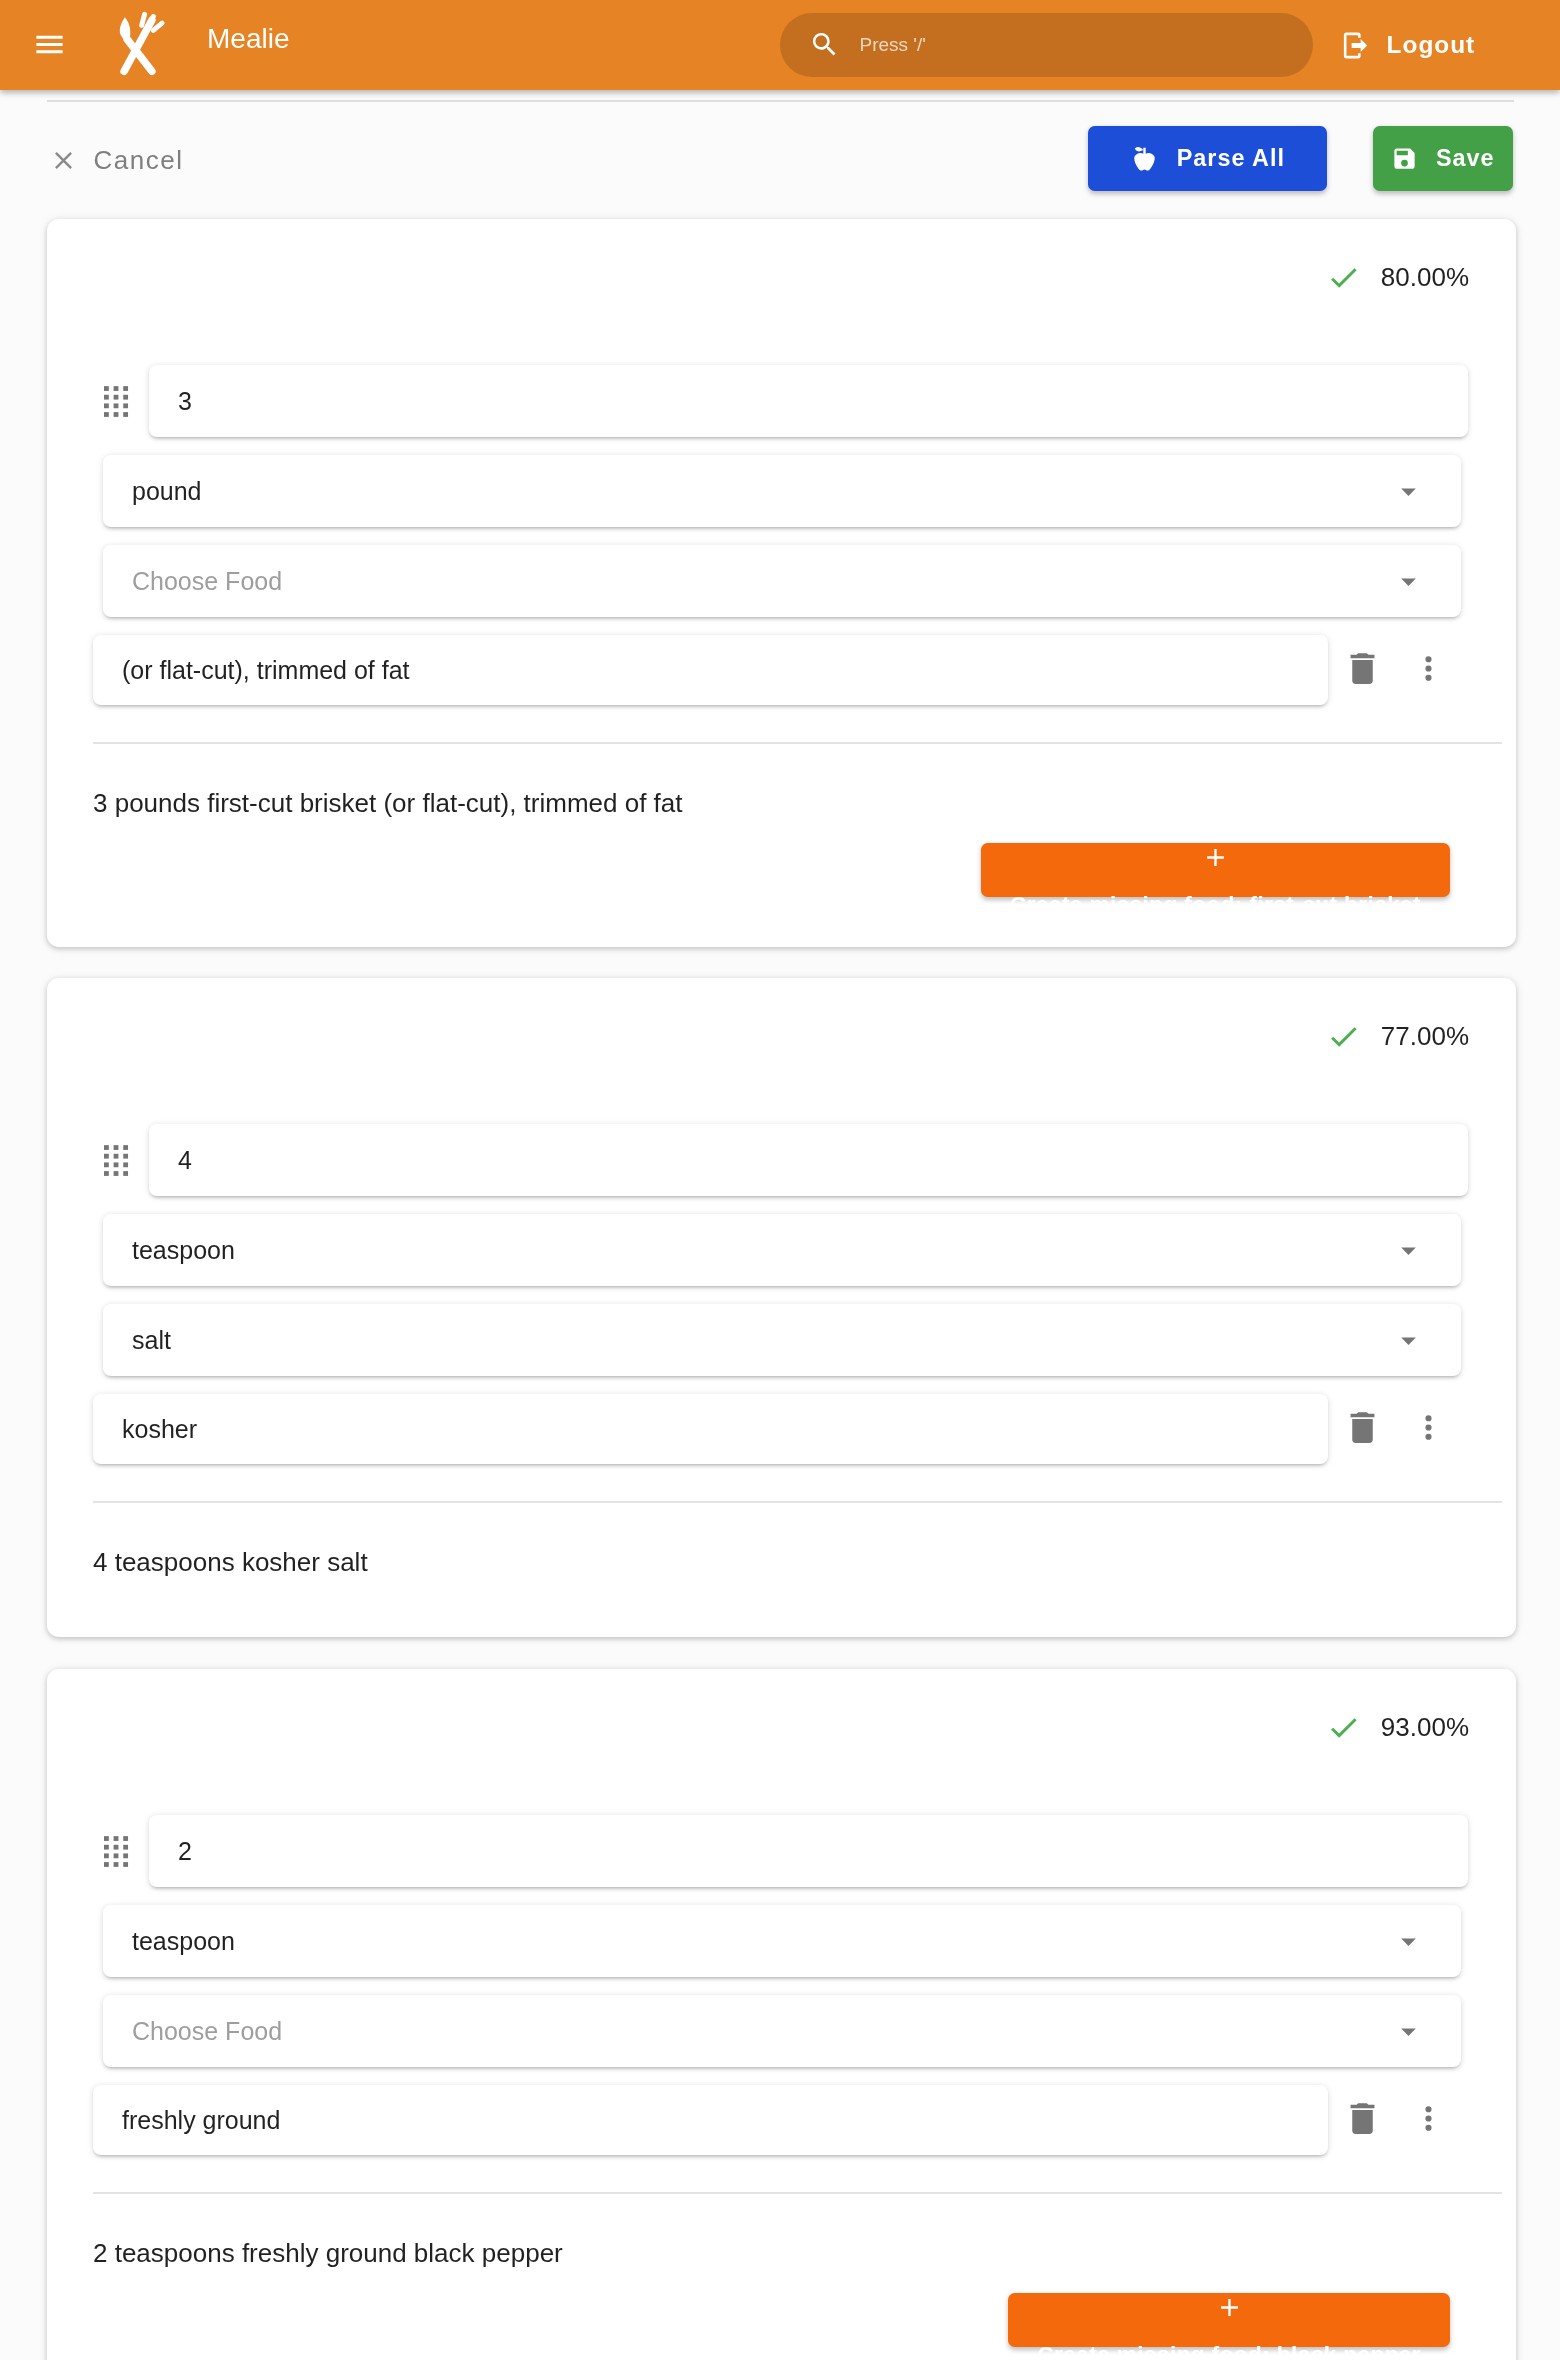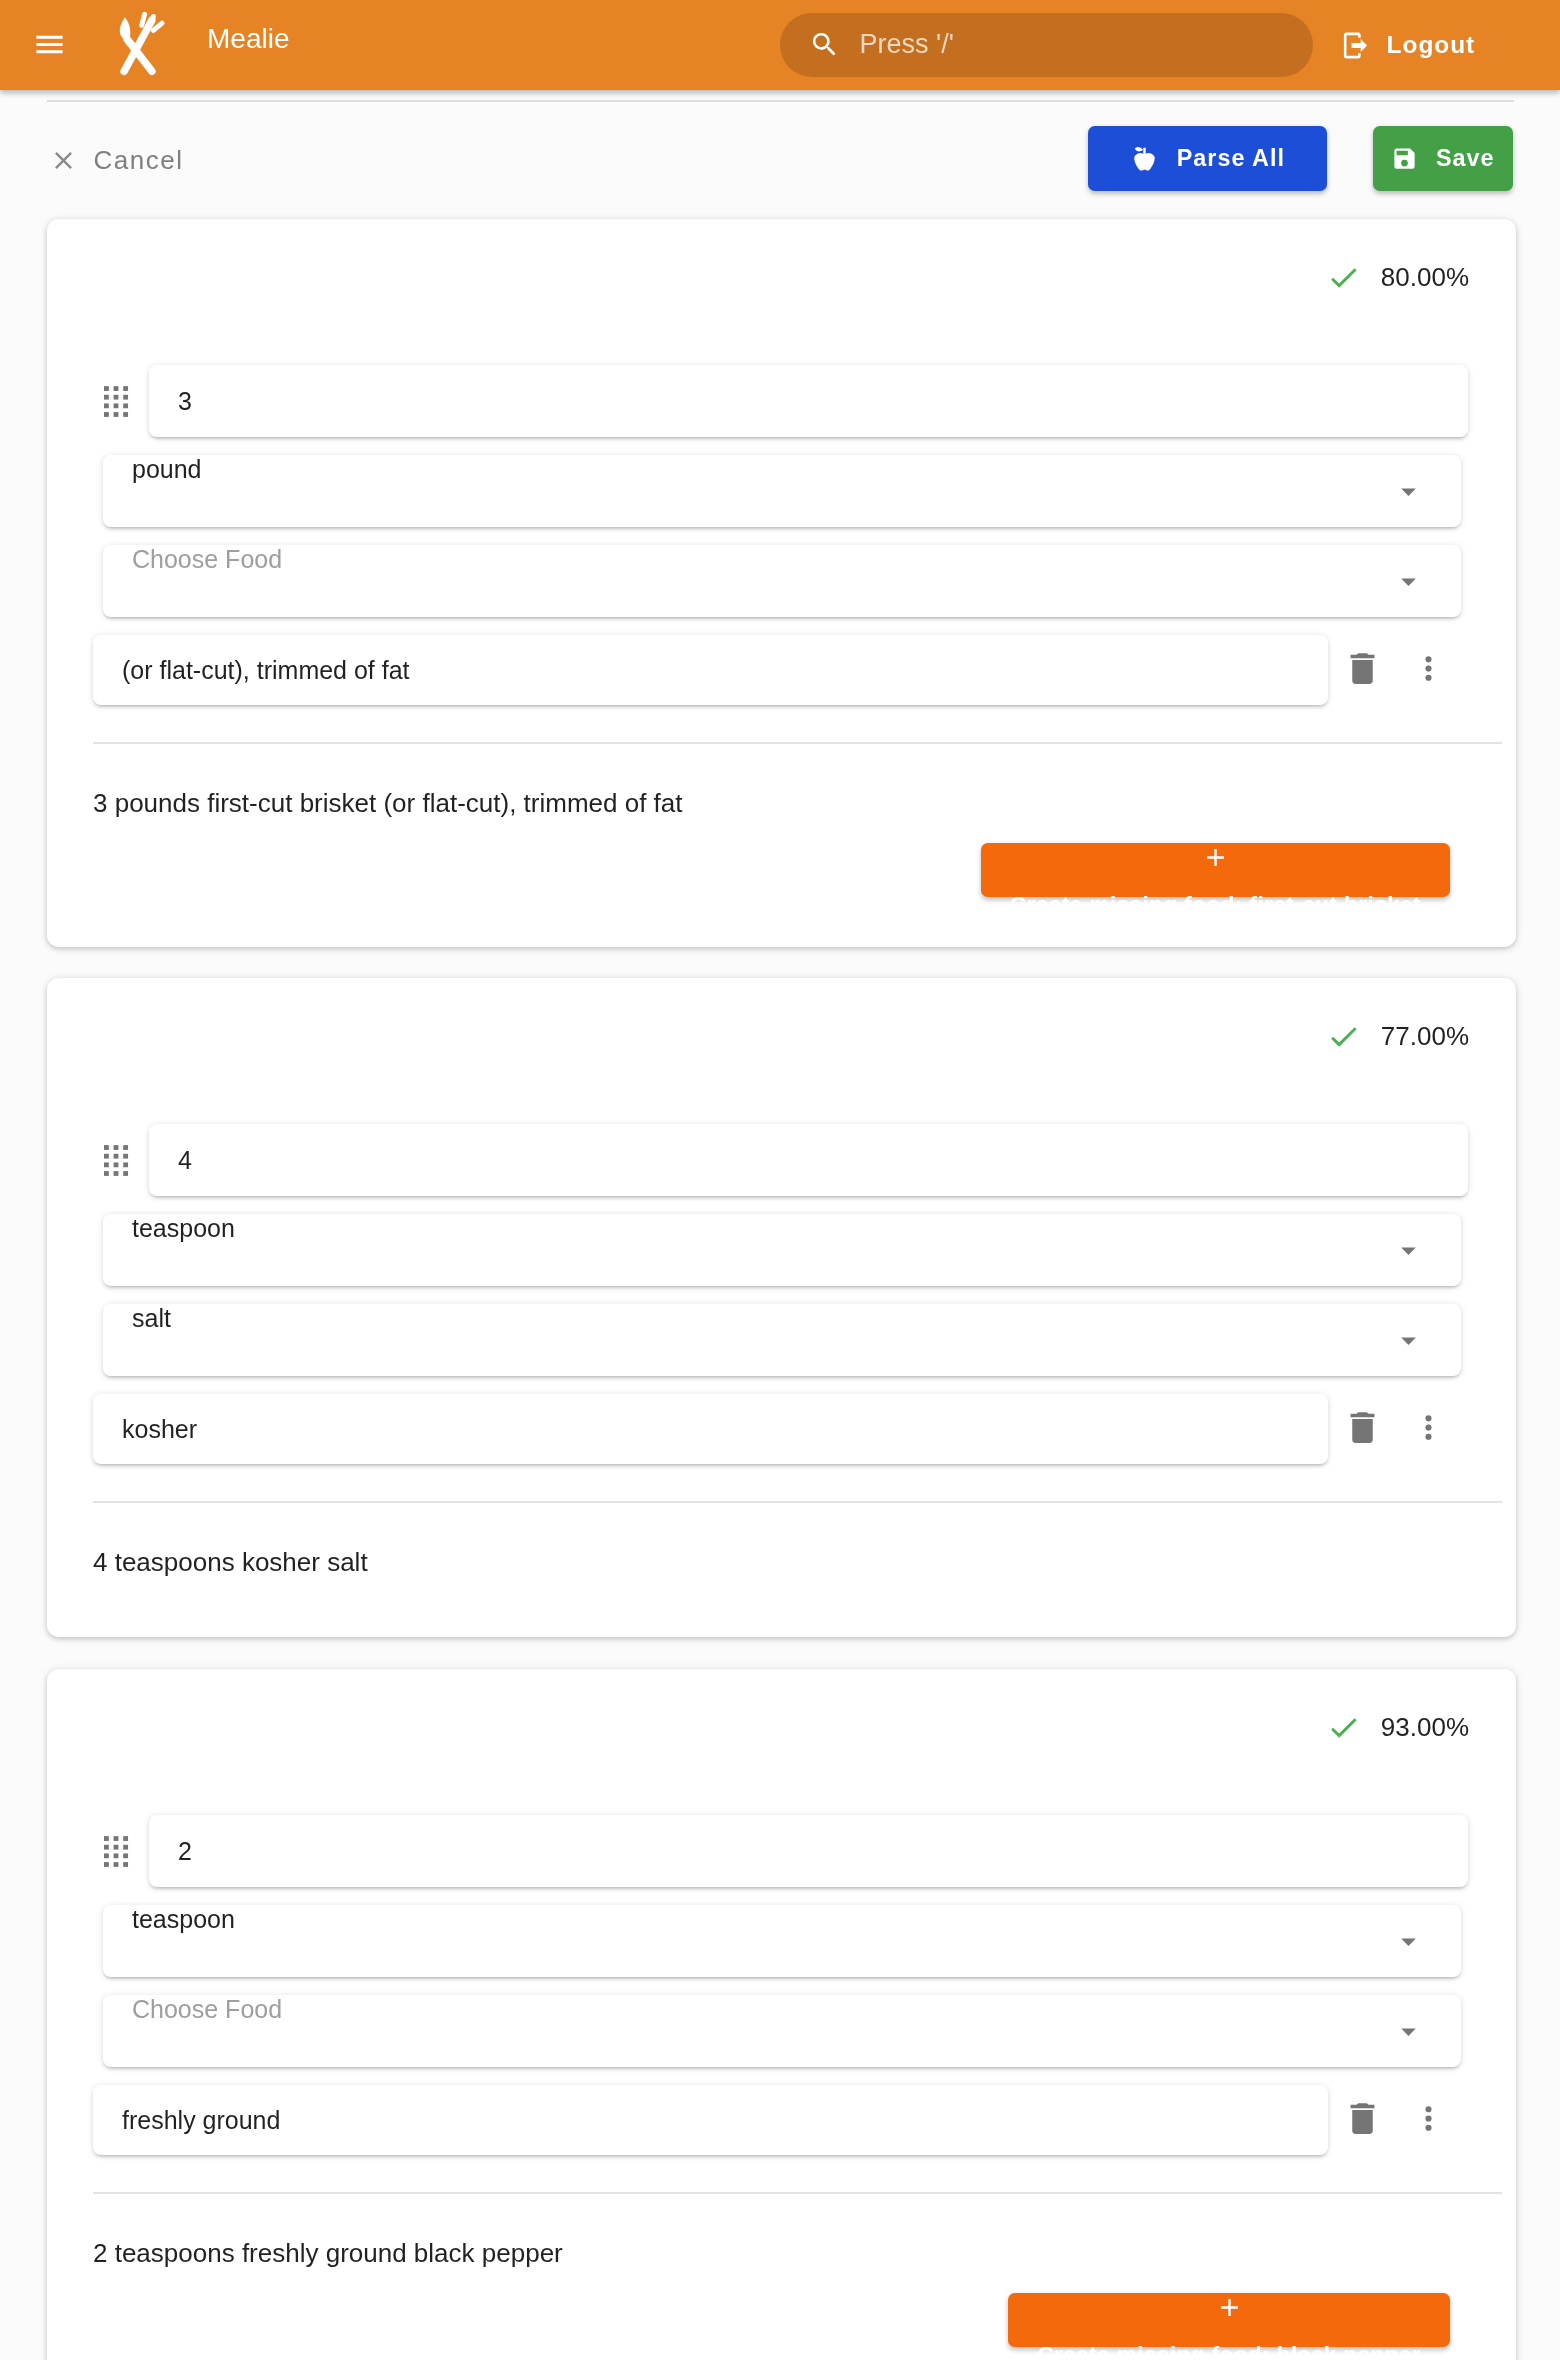--- a/index.html
+++ b/index.html
@@ -19,21 +19,21 @@
   }
   .hamburger { position:absolute; left:32px; top:27px; width:39px; height:35px;
     background:none; border:none; cursor:pointer; }
   .logo { position:absolute; left:103px; top:9.8px; }
   .app-title { position:absolute; left:207px; top:23.4px; font-size:28px; color:#fff; font-weight:400; }
   .search-bar {
     position:absolute; left:780px; top:12.7px; width:533px; height:64px;
     border-radius:32px; background:rgba(0,0,0,0.15);
     display:flex; align-items:center; padding-left:29px; cursor:text;
   }
-  .search-bar .ph { margin-left:19.5px; font-size:27px; color:rgba(255,255,255,0.72); }
+  .search-bar .ph { margin-left:19.5px; font-size:19px; color:rgba(255,255,255,0.72); }
   .logout-btn {
     position:absolute; left:1340px; top:0; height:90px; display:flex; align-items:center; gap:15.6px;
     background:none; border:none; cursor:pointer;
     color:#fff; font-size:24.4px; font-weight:bold; letter-spacing:1px;
     font-family:"Liberation Sans", sans-serif;
   }
 
   
   .top-divider { position:absolute; left:47px; top:100px; width:1467px; height:2px; background:#DEDEDE; }
   .cancel-btn {
@@ -73,21 +73,21 @@
 
   .field {
     position:absolute; background:#fff; border:none; outline:none;
     border-radius:7.8px;
     box-shadow:0 2.9px 3.9px -2px rgba(0,0,0,0.26), 0 1px 5.9px rgba(0,0,0,0.14);
     font-family:"Liberation Sans", sans-serif;
     font-size:25px; color:rgba(0,0,0,0.87);
     padding-left:29px;
   }
   .qty  { left:102px; top:146px; width:1319px; height:72px; }
-  .sel  { left:56px;  width:1358px; height:72px; display:flex; cursor:pointer; }
+  .sel  { left:56px;  width:1358px; height:72px; display:flex; align-items:center; cursor:pointer; }
   .sel-unit { top:236px; }
   .sel-food { top:326px; }
   .sel .arrow { position:absolute; right:35px; top:18.5px; }
   .sel .val.ph { color:#9E9E9E; }
   .note { left:46px; top:416px; width:1235px; height:70px; }
 
   .icon-btn { position:absolute; background:none; border:none; cursor:pointer; }
   .trash { left:1295px; top:429px; }
   .kebab { left:1363px; top:431px; }
 

